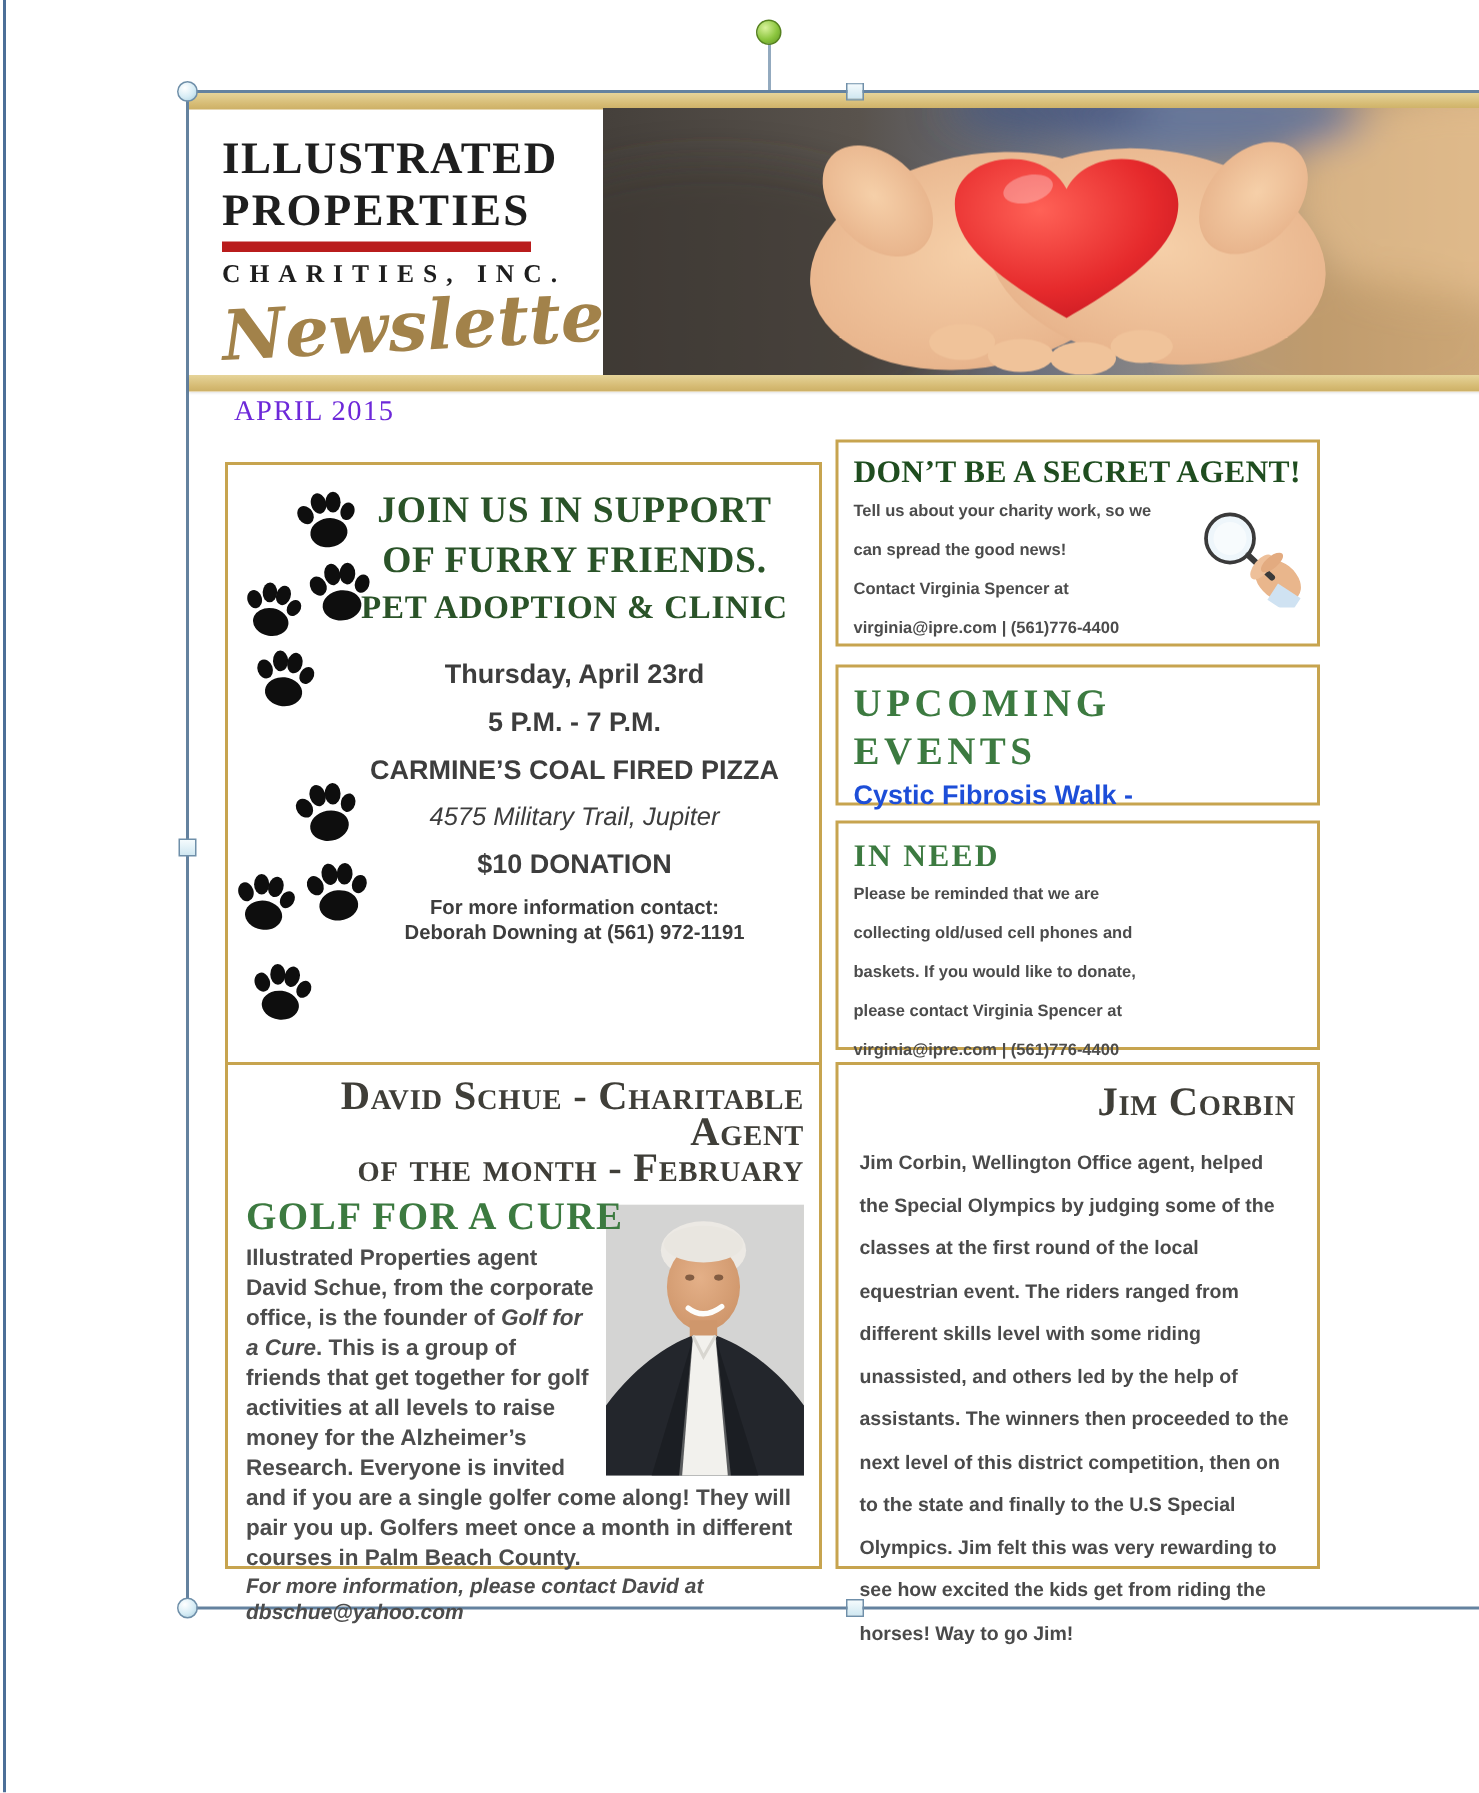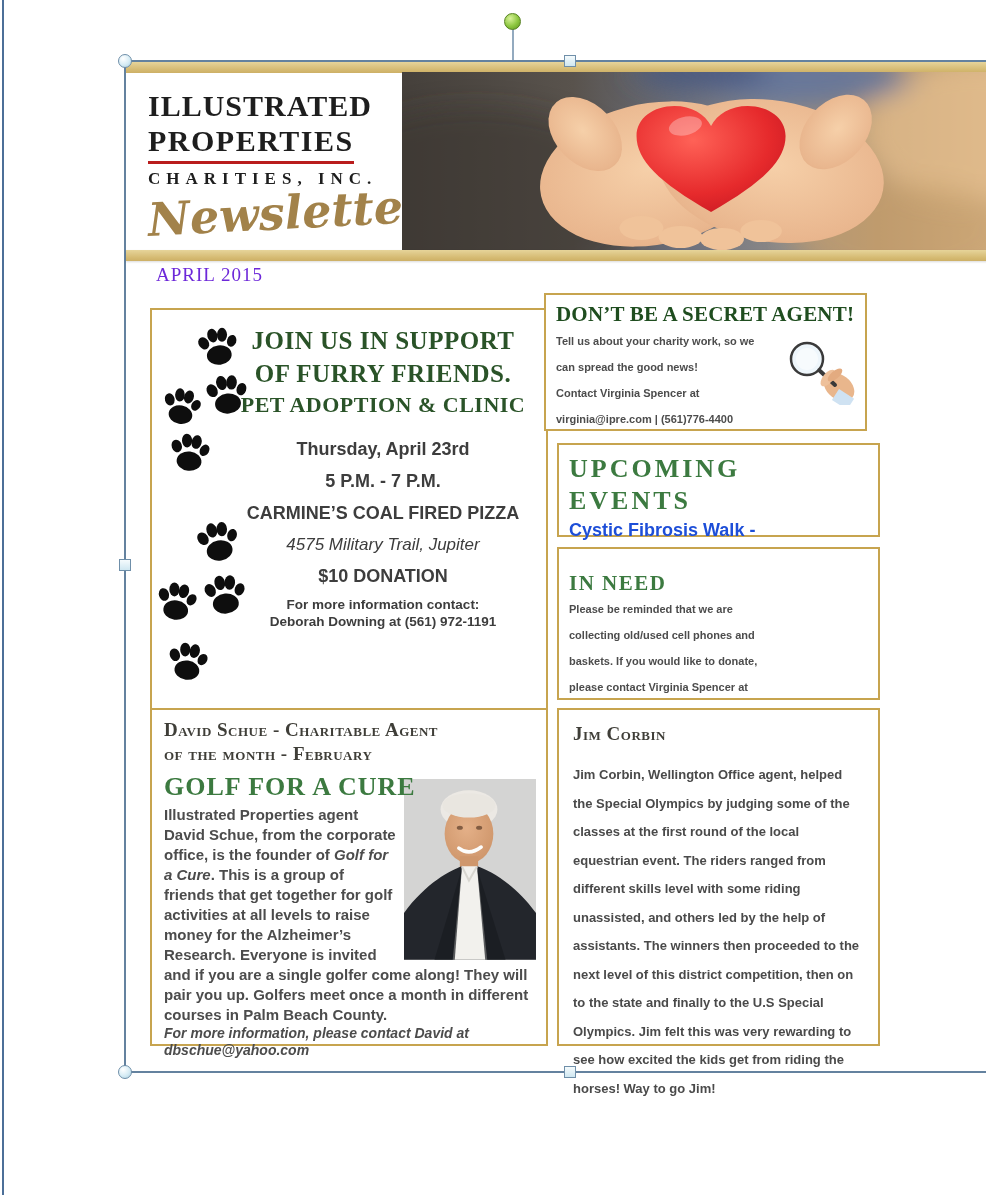--- a/index.html
+++ b/index.html
@@ -26,34 +26,34 @@
   .ml{left:-7px;top:calc(50% - 8px)}.mr{right:-7px;top:calc(50% - 12px)}
 
   
   .gold-bar{position:absolute;left:0;right:0;height:11px;
     background:linear-gradient(180deg,#e6d49a,#d5ba72 70%,#cdb066);}
   .bar1{top:0}.bar2{top:188px;box-shadow:0 1px 2px rgba(0,0,0,.15);}
 
   .masthead{position:absolute;left:22px;top:26px;width:262px;color:#1e1e1e;}
   .mh1{font-family:"Liberation Serif",serif;font-weight:700;font-size:30px;letter-spacing:1px;line-height:36px;}
   .mh2{font-family:"Liberation Serif",serif;font-weight:700;font-size:30px;letter-spacing:1.5px;line-height:34px;
-       display:inline-block;border-bottom:3px solid #b91c1c;padding-bottom:3px;}
+       display:inline-block;border-bottom:7px solid #b91c1c;padding-bottom:3px;}
   .mh3{font-family:"Liberation Serif",serif;font-weight:600;font-size:17px;letter-spacing:6px;line-height:26px;margin-top:2px;}
   .mh-script{font-family:"DejaVu Serif",serif;font-style:italic;font-weight:700;font-size:46px;
        color:#a2824a;line-height:52px;transform:rotate(-3deg);transform-origin:left center;margin-top:2px;}
 
   .hero{position:absolute;left:276px;right:0;top:10px;height:178px;overflow:hidden;}
   .hero svg{display:block;width:100%;height:100%;}
 
   .issue-date{position:absolute;left:30px;top:202px;font-family:"Liberation Serif",serif;
     font-size:19px;letter-spacing:1px;color:#6d28d9;}
 
   .gbox{position:absolute;border:2px solid #c7a44f;box-sizing:border-box;background:#fff;}
   .box-pets{left:24px;top:246px;width:398px;height:404px;}
-  .box-secret{left:418px;top:231px;width:323px;height:138px;}
+  .box-secret{left:431px;top:231px;width:323px;height:138px;}
   .box-events{left:431px;top:381px;width:323px;height:94px;}
   .box-need{left:431px;top:485px;width:323px;height:153px;}
   .box-schue{left:24px;top:646px;width:398px;height:338px;}
   .box-corbin{left:431px;top:646px;width:323px;height:338px;}
 
   
   .paw{position:absolute;fill:#0e0e0e;}
   .pets-inner{position:absolute;left:74px;right:6px;top:14px;text-align:center;}
   .pets-h12{font-family:"Liberation Serif",serif;font-weight:700;font-size:25px;line-height:33px;
     color:#2a5328;letter-spacing:.5px;}
@@ -64,29 +64,29 @@
   .pl-italic{font-size:17px;line-height:31px;font-style:italic;font-weight:500;}
   .pets-contact{margin-top:4px;color:#3d3d3d;font-weight:600;}
   .pc{font-size:13.5px;line-height:17px;}
 
   
   .pad-box{padding:6px 10px;}
   .h-green-bold{font-family:"Liberation Serif",serif;font-weight:700;font-size:21px;line-height:27px;
     color:#1f4d1f;letter-spacing:.2px;}
   .h-green{font-family:"Liberation Serif",serif;font-weight:600;color:#3c7a40;}
   .h-events{font-size:26px;line-height:32px;letter-spacing:3px;margin-top:2px;}
-  .h-need{font-size:21px;line-height:26px;letter-spacing:1.5px;margin-top:15px;}
+  .h-need{font-size:21px;line-height:26px;letter-spacing:1.5px;margin-top:2px;}
   .body-line{font-size:11px;line-height:26px;color:#4c4c4c;font-weight:600;}
   .events-line{font-size:18px;line-height:26px;color:#1d4ed8;font-weight:700;}
   .magnifier{position:absolute;right:4px;top:44px;width:80px;height:66px;}
 
   
   .schue-inner{padding:8px 10px 6px 12px;}
   .h-smallcaps{font-family:"Liberation Serif",serif;font-variant:small-caps;font-weight:600;
-    color:#3f3e38;font-size:19px;line-height:24px;letter-spacing:.5px;}
+    color:#3f3e38;font-size:27px;line-height:24px;letter-spacing:.5px;text-align:right;}
   .h-golf{font-family:"Liberation Serif",serif;font-weight:600;font-size:26px;line-height:30px;
     color:#3c7a40;letter-spacing:1px;margin-top:6px;}
   .schue-body{margin-top:3px;font-size:15px;line-height:20px;color:#4c4c4c;font-weight:600;}
   .schue-photo{float:right;width:132px;height:178px;margin:-26px 0 4px 8px;}
   .schue-footer{font-size:14px;line-height:17px;color:#4c4c4c;font-weight:600;font-style:italic;}
   .corbin-inner{padding:12px 14px;}
   .corbin-body{margin-top:15px;font-size:13px;line-height:28.5px;color:#4a4a4a;font-weight:600;}
 </style>
 </head>
 <body>

